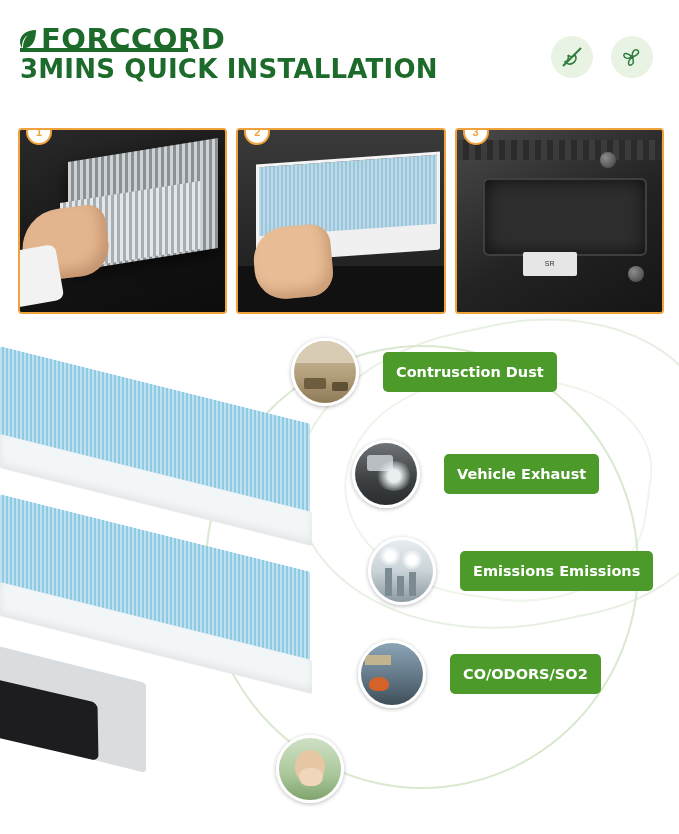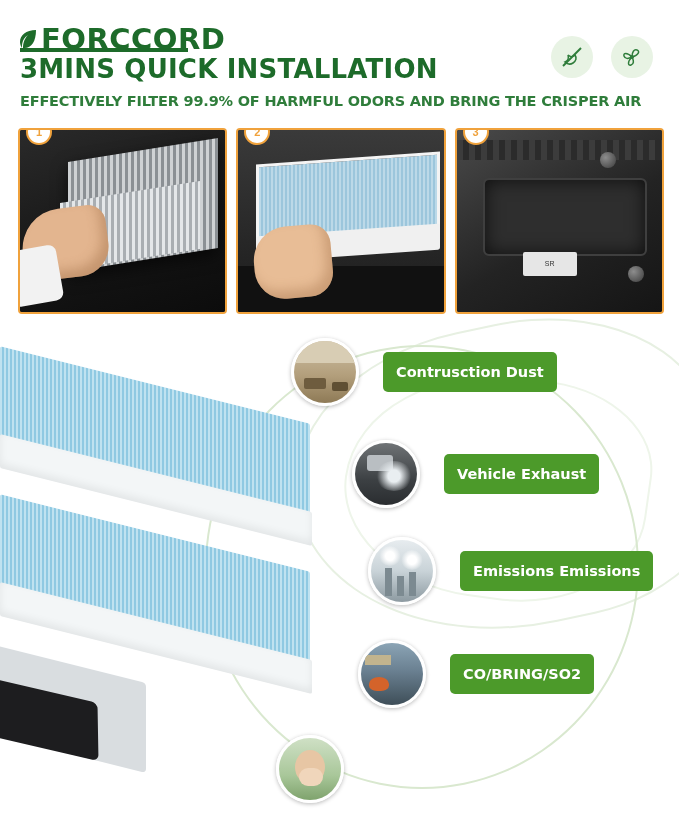--- a/index.html
+++ b/index.html
@@ -330,21 +330,20 @@
     <span class="brand-leaf">
       <svg width="20" height="22" viewBox="0 0 20 22">
         <path d="M18 2C8 2 2 7 2 14c0 3 2 6 2 6S3 11 10 7c-4 4-5 9-5 13 8 1 13-6 13-18z" fill="#1d6b2a"></path>
       </svg>
     </span>
     <span class="brand-name">FORCCORD</span>
   </div>
   <div class="brand-underline"></div>
 
   <div class="headline">3MINS QUICK INSTALLATION</div>
-  <div class="subheadline">EFFECTIVELY FILTER 99.9% OF HARMFUL ODORS AND BRING THE CRISPER AIR</div>
 
   <div class="badge-icons">
     <div class="badge-circle">
       <svg width="26" height="26" viewBox="0 0 26 26">
         <path d="M6 18c3-1 4-4 3-7 2 2 5 2 7 0 2 3 1 6-2 8-3 2-6 1-8-1z" fill="none" stroke="#2f7d3b" stroke-width="1.6"></path>
         <line x1="4" y1="22" x2="22" y2="4" stroke="#2f7d3b" stroke-width="2"></line>
       </svg>
     </div>
     <div class="badge-circle">
       <svg width="26" height="26" viewBox="0 0 26 26">
@@ -437,21 +436,21 @@
     <div class="poll-label">Emissions Emissions</div>
   </div>
 
   <div class="poll-row" style="left:358px; top:325px;">
     <div class="poll-thumb">
       <div class="th-co">
           <div class="roof"></div>
           <div class="fire"></div>
         </div>
     </div>
-    <div class="poll-label">CO/BRING/SO2</div>
+    <div class="poll-label">CO/ODORS/SO2</div>
   </div>
 
   <div class="poll-row" style="left:276px; top:420px;">
     <div class="poll-thumb">
       <div class="th-pol">
           <div class="face"></div>
           <div class="hand"></div>
         </div>
     </div>
   </div>

